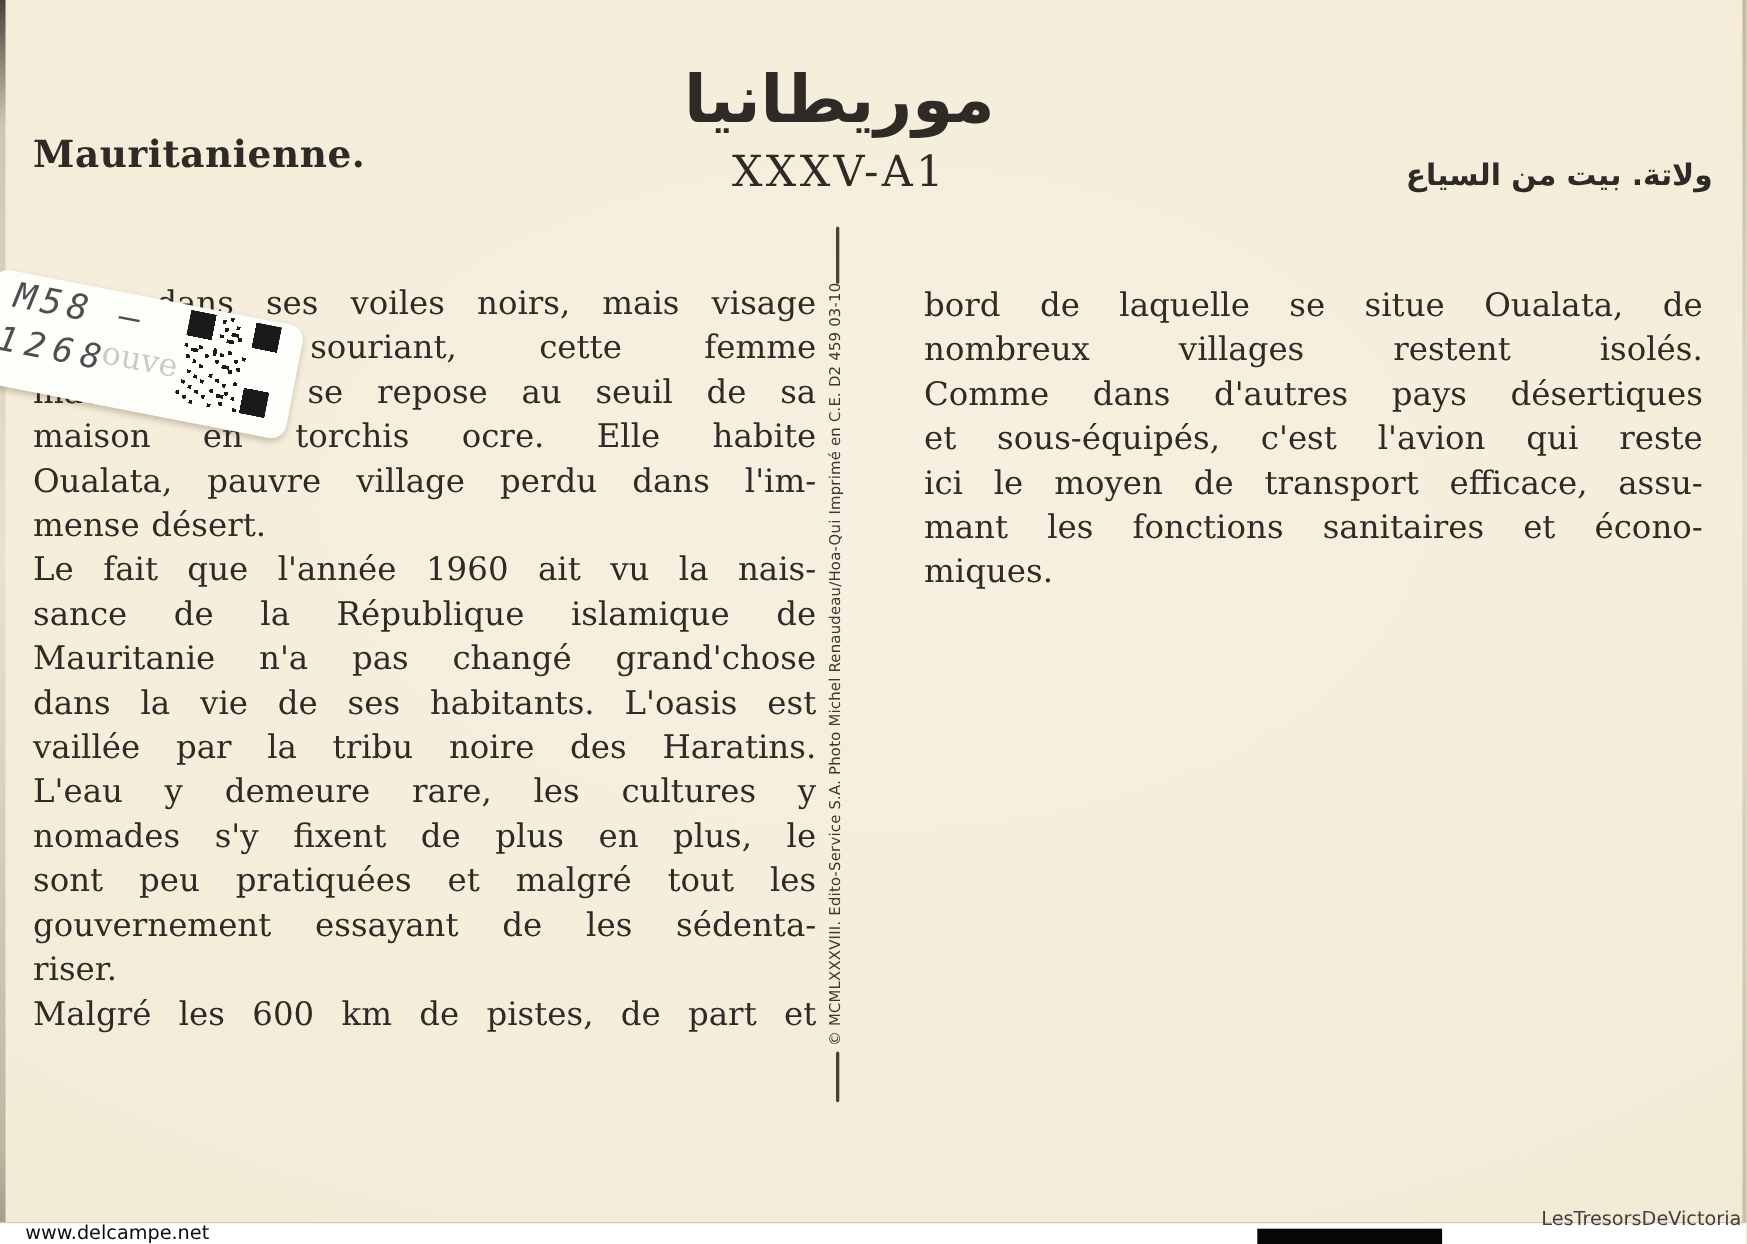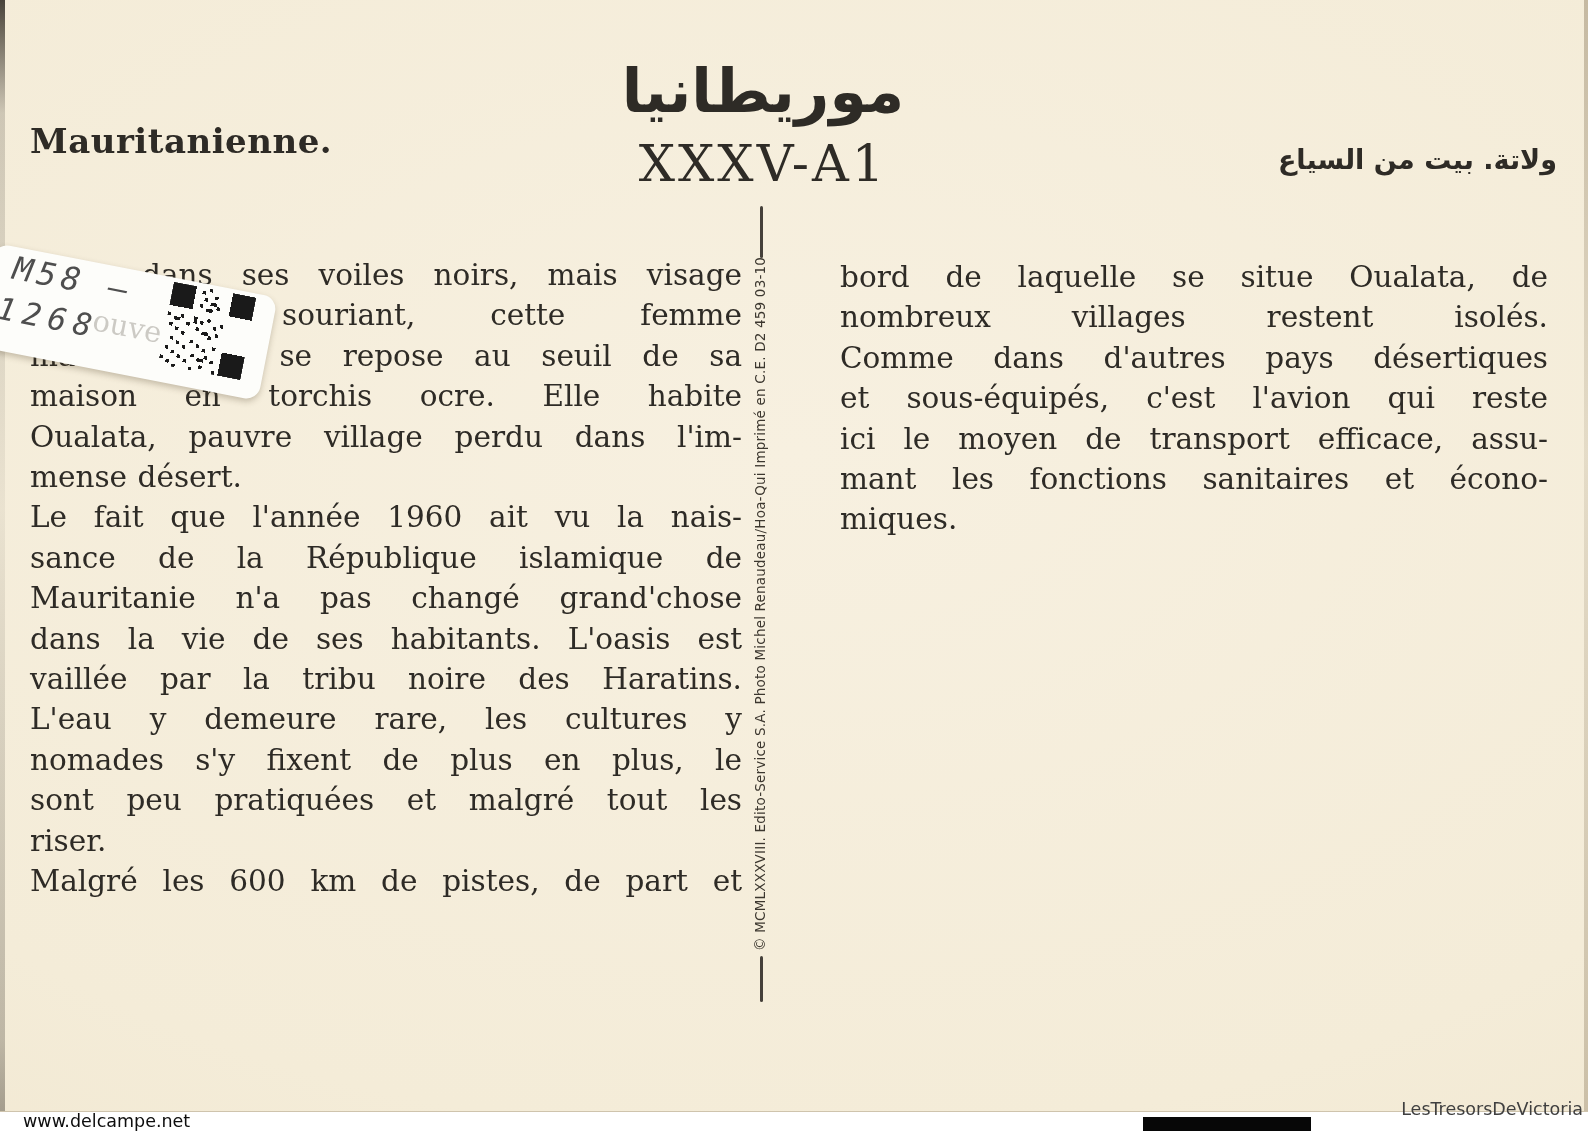--- a/index.html
+++ b/index.html
@@ -10,21 +10,21 @@
   .edge-left{position:absolute;left:0;top:0;width:5px;height:100%;z-index:2;
     background:linear-gradient(180deg, rgba(30,25,18,.8) 0%, rgba(30,25,18,.18) 10%, rgba(30,25,18,.05) 45%, rgba(30,25,18,.25) 92%, rgba(30,25,18,.4) 100%);}
   .edge-right{position:absolute;right:0;top:0;width:4px;height:100%;z-index:2;
     background:linear-gradient(180deg, rgba(110,90,60,.35), rgba(110,90,60,.12) 40%, rgba(110,90,60,.3));}
 
   
   .title-left{position:absolute;left:30px;top:121px;font-weight:bold;font-size:34px;letter-spacing:.5px;}
   .arabic-title{position:absolute;left:563px;top:56px;width:400px;text-align:center;direction:rtl;
     font-family:"DejaVu Sans", sans-serif;font-weight:bold;font-size:60px;}
   .series-code{position:absolute;left:563px;top:134px;width:400px;text-align:center;
-    font-size:51px;letter-spacing:3px;}
+    font-size:39px;letter-spacing:3px;}
   .arabic-caption{position:absolute;right:31px;top:144px;direction:rtl;
     font-family:"DejaVu Sans", sans-serif;font-weight:bold;font-size:27px;}
 
   
   .col{position:absolute;width:712px;}
   .col-left{left:30px;top:255px;}
   .col-right{left:840px;top:257px;width:708px;}
   .ln{font-size:29.5px;line-height:40.4px;text-align:justify;text-align-last:justify;
       word-spacing:.04em;}
   .ln.end{text-align-last:left;}
@@ -80,20 +80,21 @@
     <div class="ln">Oualata, pauvre village perdu dans l'im-</div>
     <div class="ln end">mense désert.</div>
     <div class="ln">Le fait que l'année 1960 ait vu la nais-</div>
     <div class="ln">sance de la République islamique de</div>
     <div class="ln">Mauritanie n'a pas changé grand'chose</div>
     <div class="ln">dans la vie de ses habitants. L'oasis est</div>
     <div class="ln">vaillée par la tribu noire des Haratins.</div>
     <div class="ln">L'eau y demeure rare, les cultures y</div>
     <div class="ln">nomades s'y fixent de plus en plus, le</div>
     <div class="ln">sont peu pratiquées et malgré tout les</div>
+    <div class="ln">gouvernement essayant de les sédenta-</div>
     <div class="ln end">riser.</div>
     <div class="ln">Malgré les 600 km de pistes, de part et</div>
   </div>
 
   <div class="col col-right">
     <div class="ln">bord de laquelle se situe Oualata, de</div>
     <div class="ln">nombreux villages restent isolés.</div>
     <div class="ln">Comme dans d'autres pays désertiques</div>
     <div class="ln">et sous-équipés, c'est l'avion qui reste</div>
     <div class="ln">ici le moyen de transport efficace, assu-</div>

